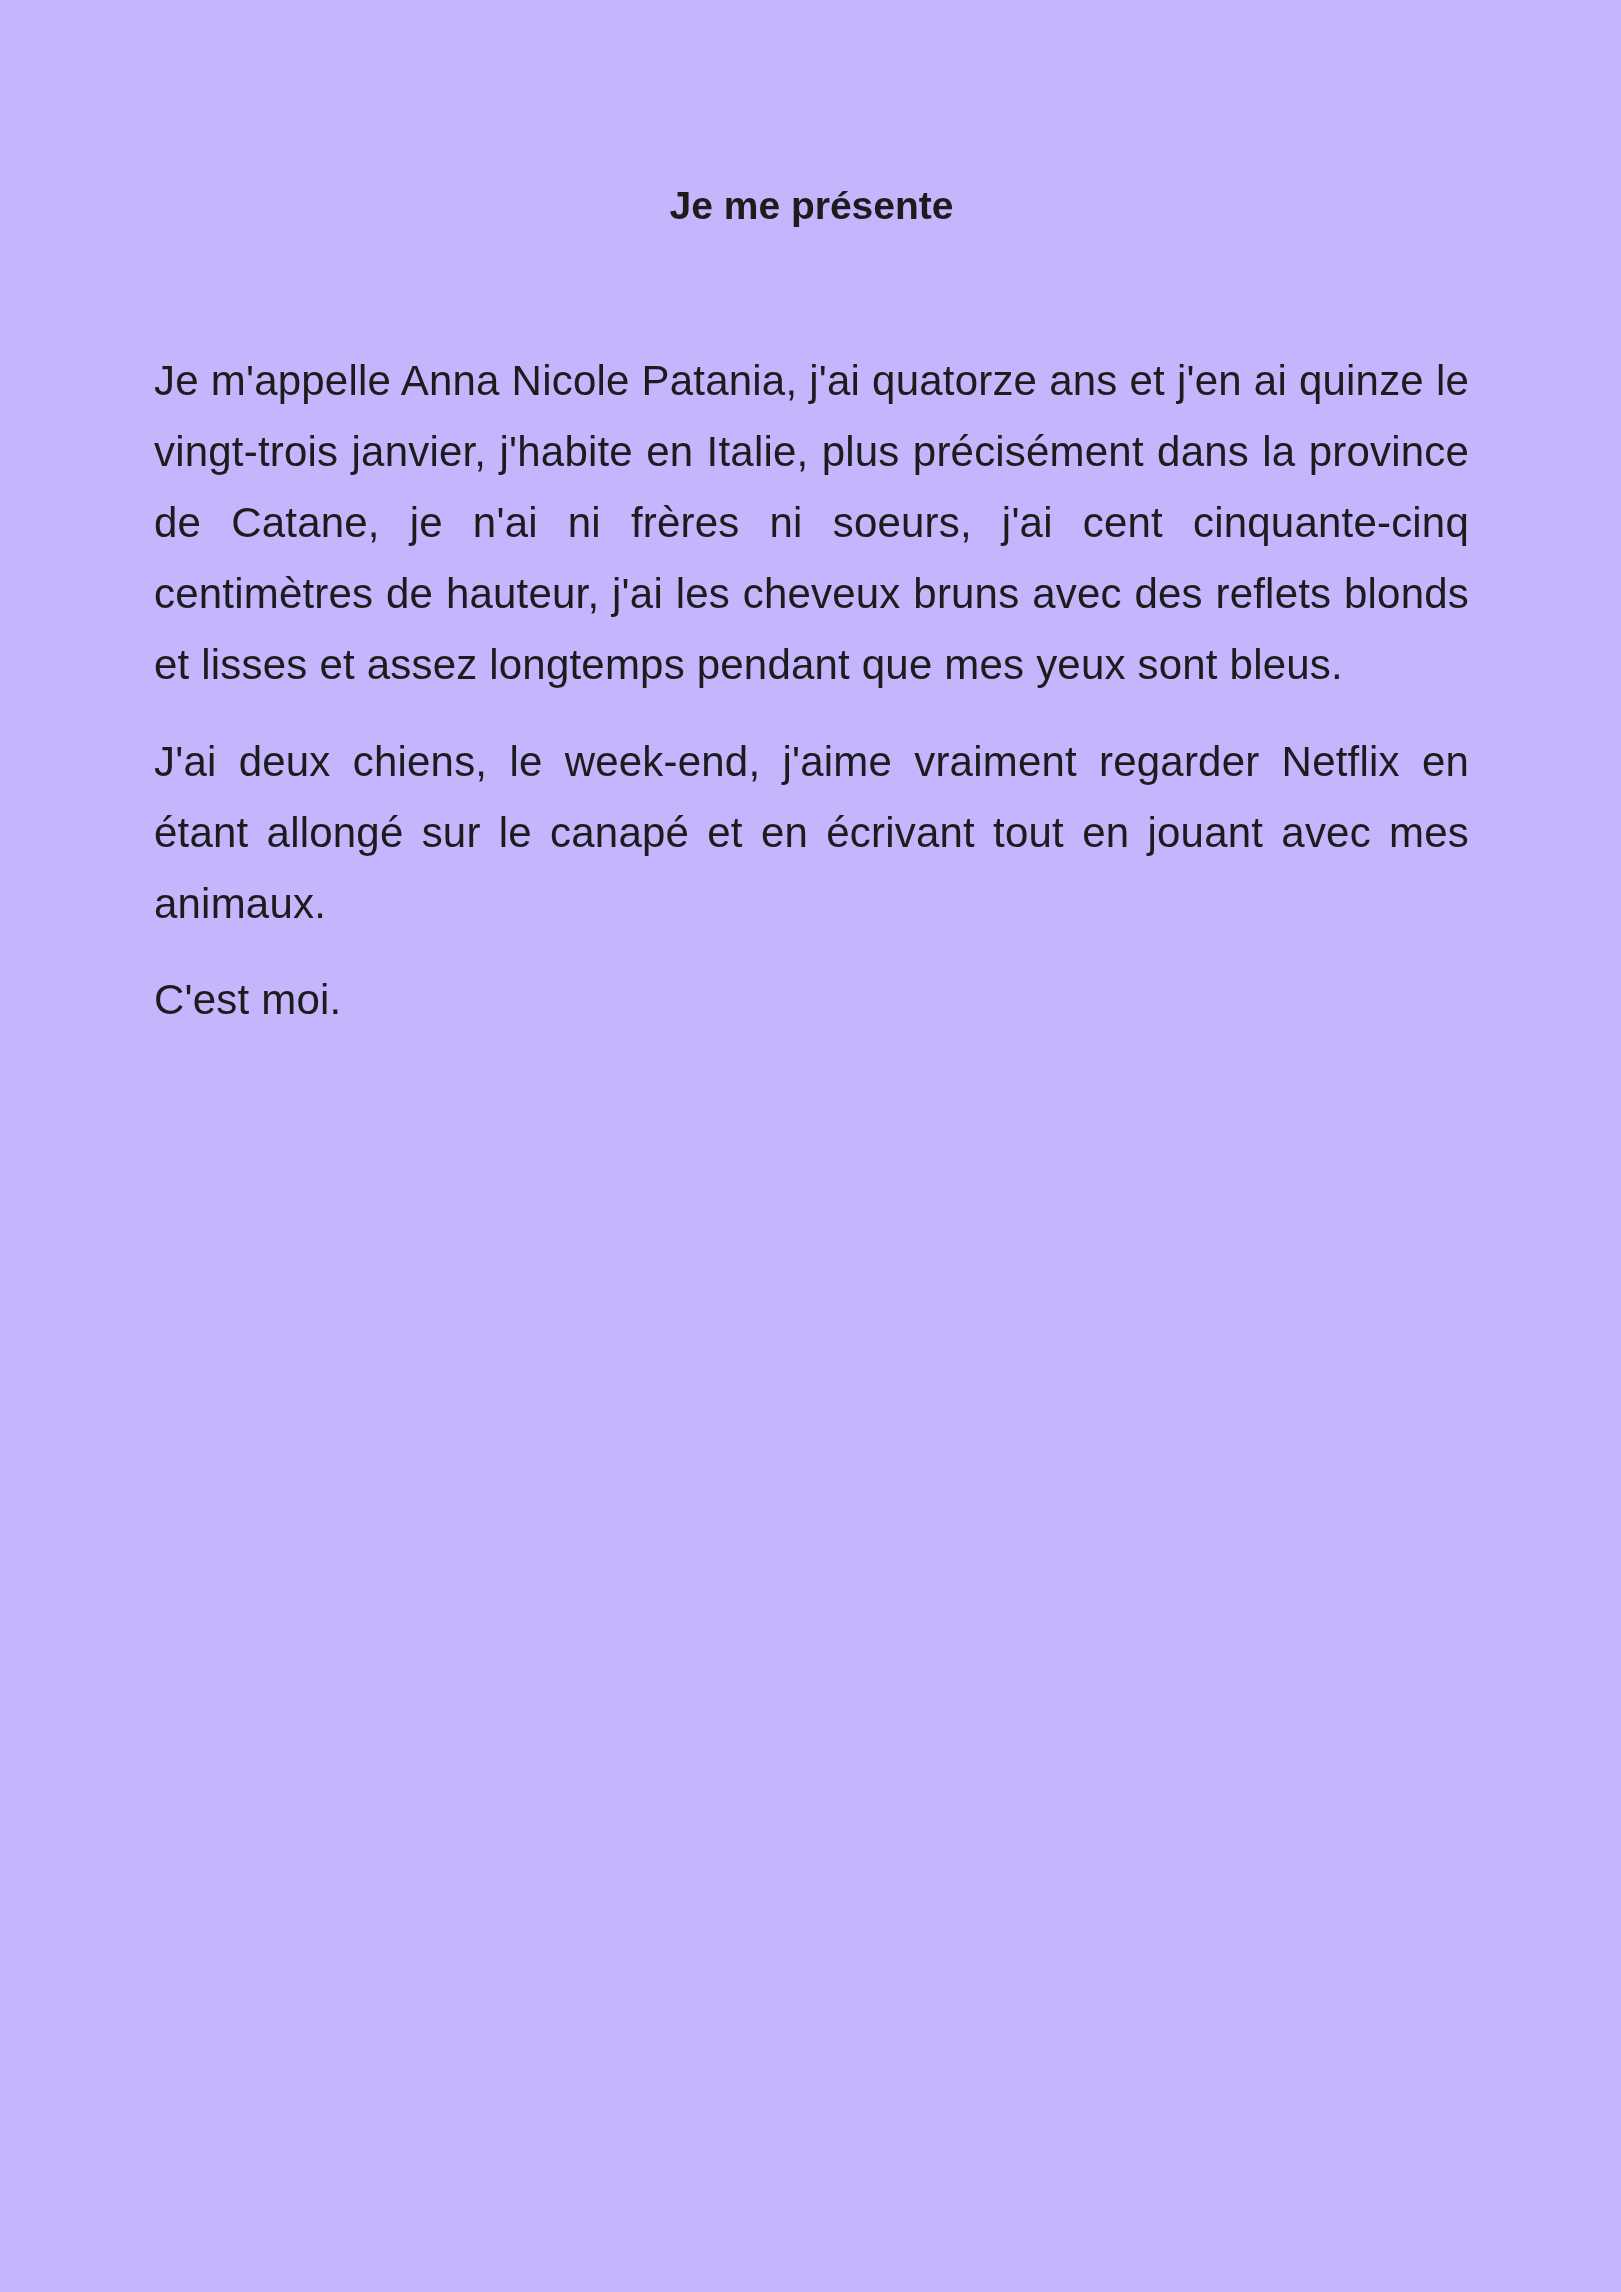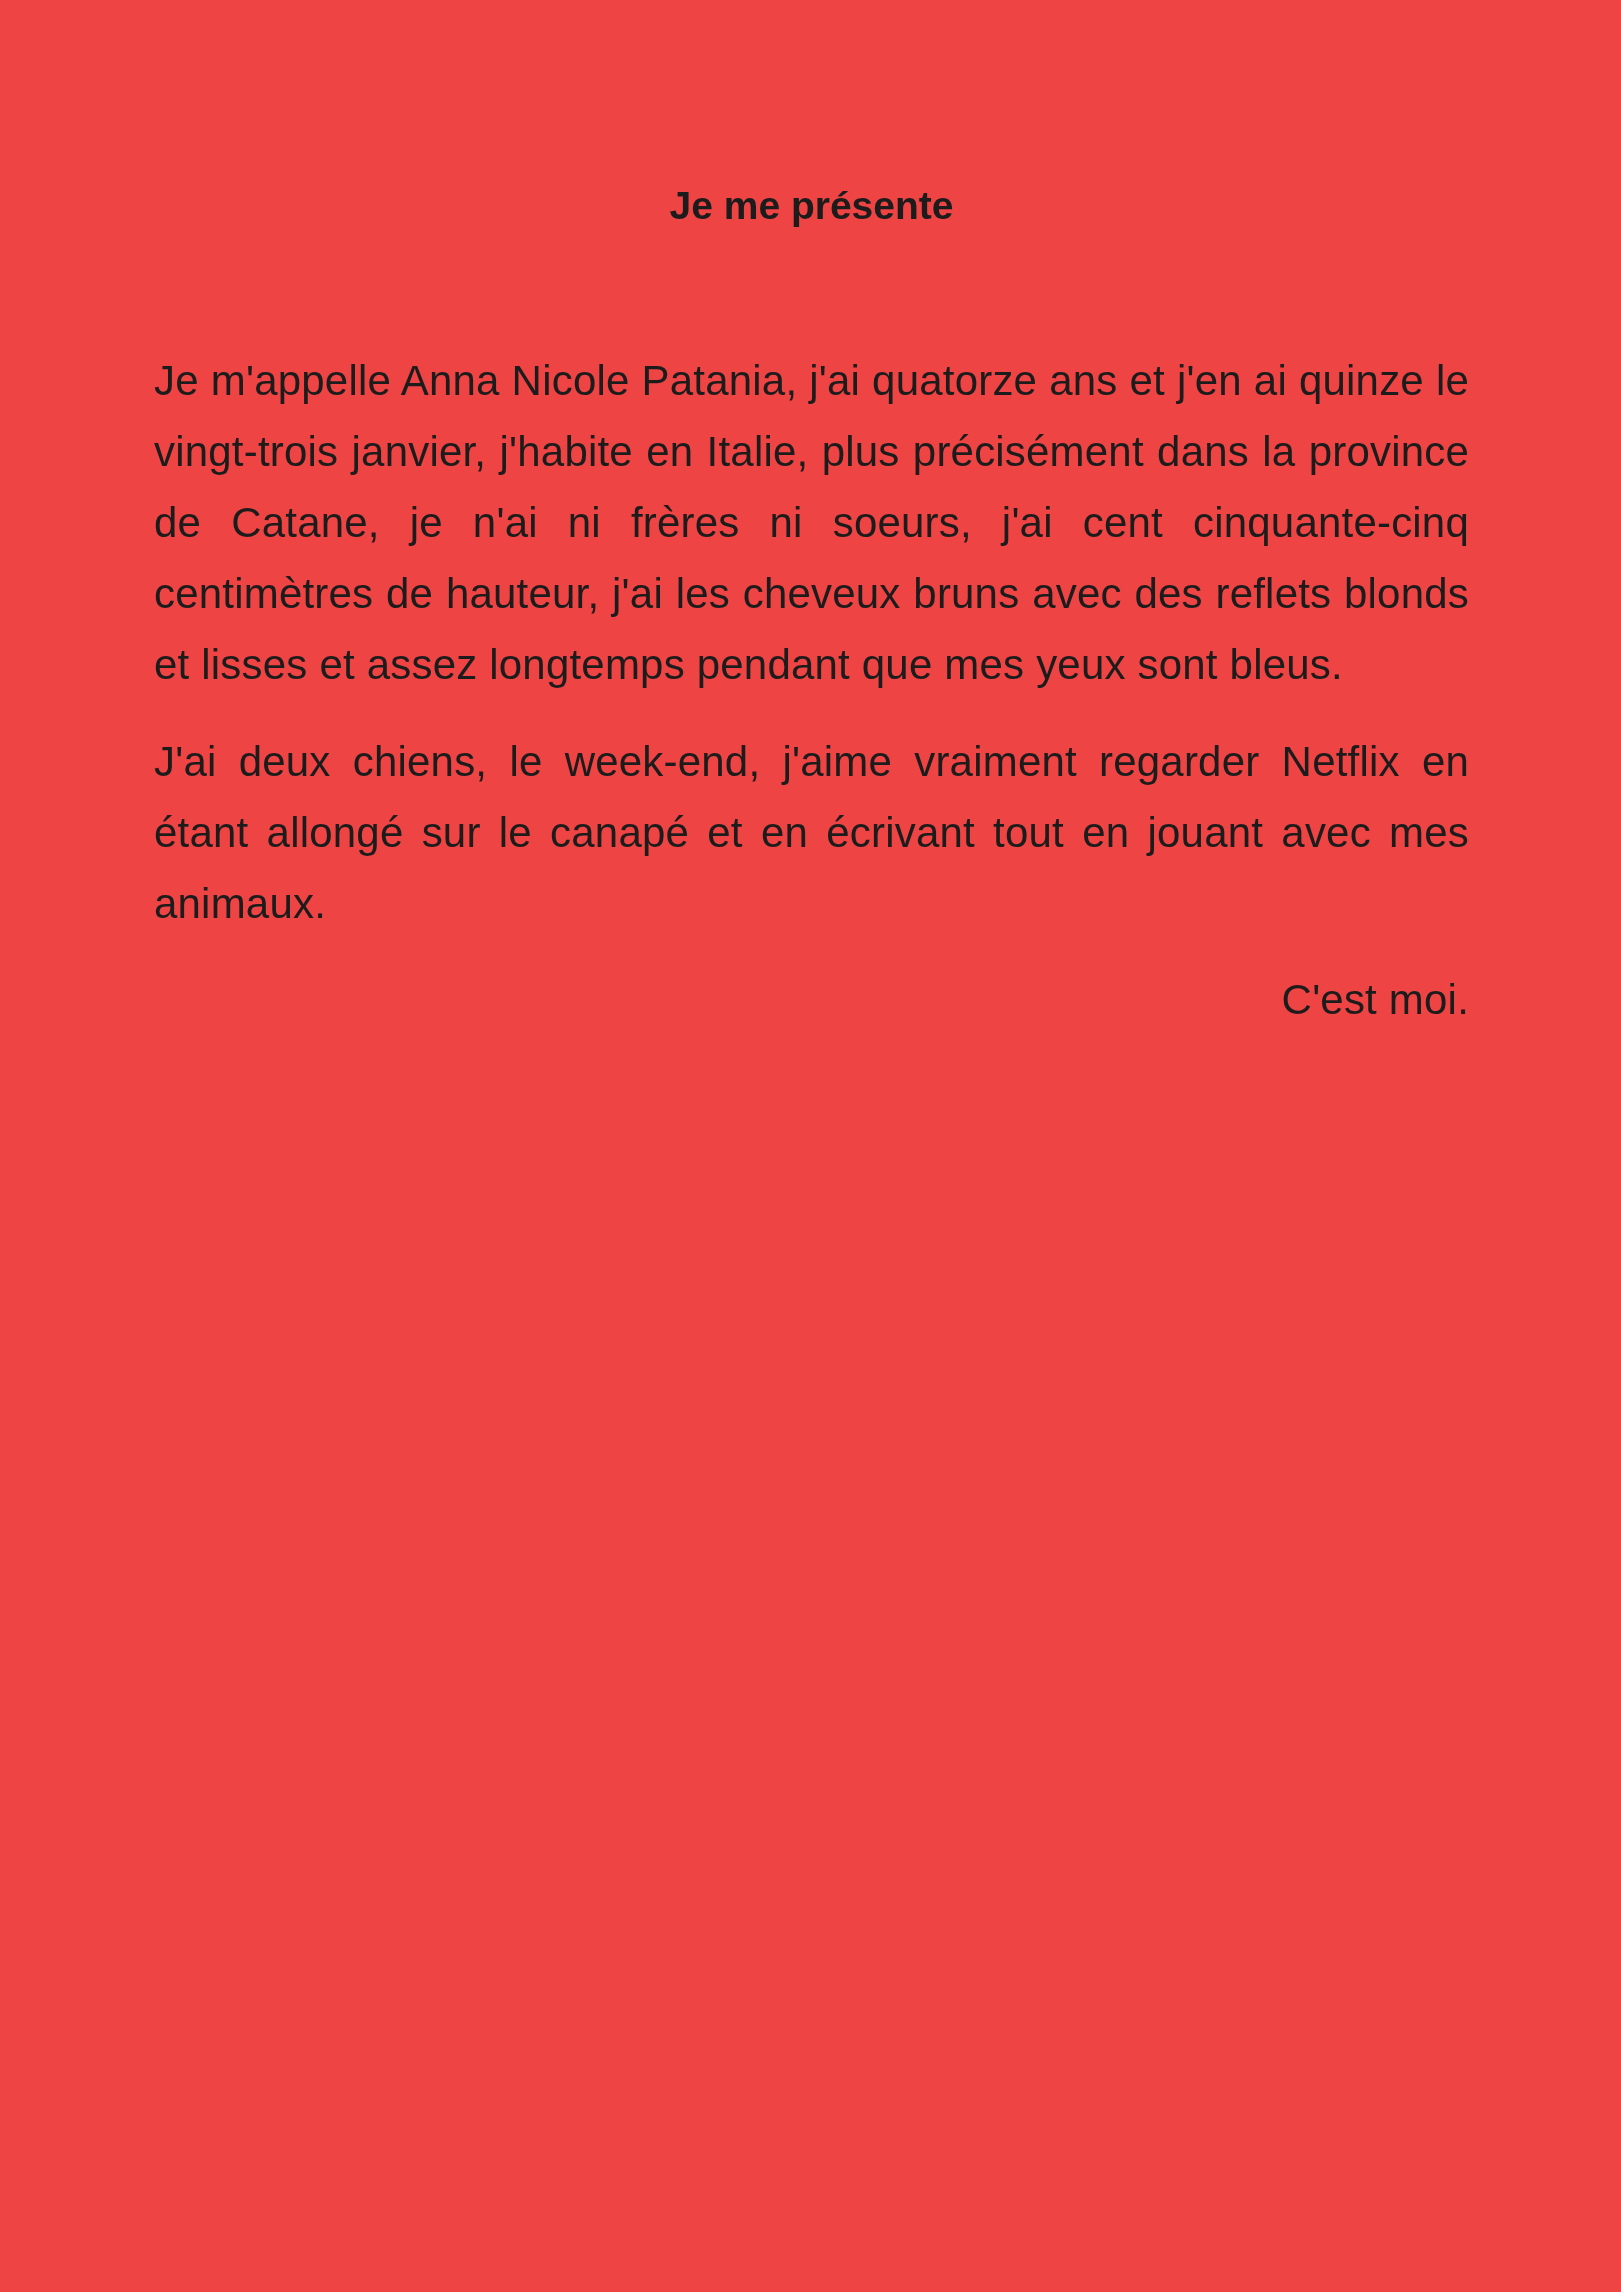--- a/index.html
+++ b/index.html
@@ -4,21 +4,21 @@
 <style>
   html, body {
     margin: 0;
     padding: 0;
     background: #ffffff;
   }
   .page {
     position: relative;
     width: 1621px;
     height: 2293px;
-    background: #ef4444;
+    background: #c4b5fd;
     font-family: "Liberation Sans", sans-serif;
     color: #1c1c1c;
     box-sizing: border-box;
     padding: 182px 152px 0 154px;
     overflow: hidden;
   }
   .doc-title {
     text-align: center;
     font-size: 39px;
     font-weight: 600;
@@ -28,21 +28,21 @@
   }
   .doc-paragraph {
     font-size: 42px;
     font-weight: 300;
     line-height: 71px;
     text-align: justify;
     margin: 0 0 25.5px 0;
     letter-spacing: 0.2px;
   }
   .doc-paragraph:last-child {
-    text-align: right;
+    text-align: left;
   }
 </style>
 </head>
 <body>
 
 <div class="page">
   <h1 class="doc-title">Je me présente</h1>
 
   <p class="doc-paragraph">Je m'appelle Anna Nicole Patania, j'ai quatorze ans et j'en ai quinze le vingt-trois janvier, j'habite en Italie, plus précisément dans la province de Catane, je n'ai ni frères ni soeurs, j'ai cent cinquante-cinq centimètres de hauteur, j'ai les cheveux bruns avec des reflets blonds et lisses et assez longtemps pendant que mes yeux sont bleus.</p>
 

